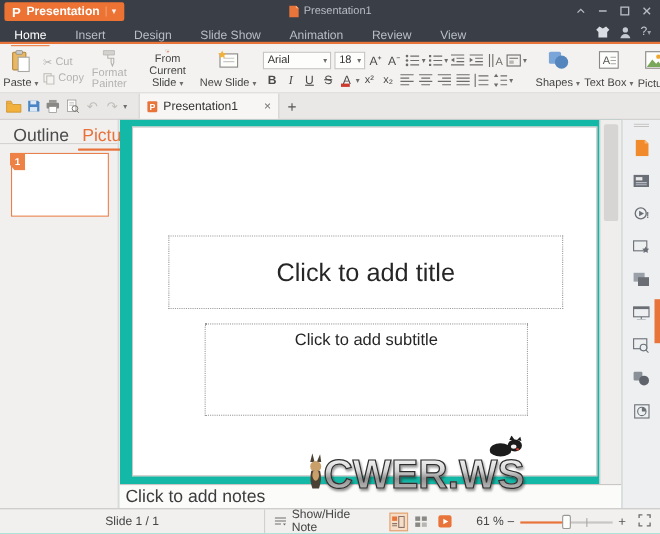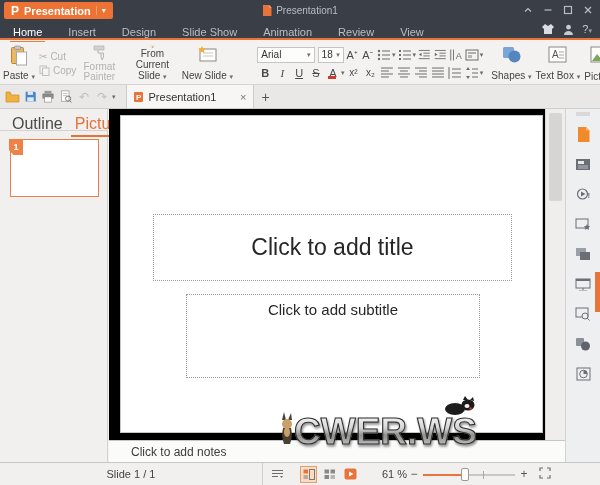--- a/index.html
+++ b/index.html
@@ -32,21 +32,21 @@
   .biglbl { font-size:10px; color:#444; text-align:center; line-height:11px; white-space:nowrap; }
   .biglbl.two { white-space:normal; width:54px; }
   .caret-sm { font-size:7px; color:#6e6c6a; }
   .vsep { width:1px; background:#dddbd8; margin:3px 2px; }
   .stackcol { display:flex; flex-direction:column; justify-content:center; gap:3px; padding:0 3px; }
   .srow { display:flex; align-items:center; gap:3px; color:#b0aeac; font-size:10px; }
   .disabled { color:#b4b2b0; }
   .fp { width:38px; text-align:center; color:#b4b2b0; font-size:10px; line-height:10px; }
 
   .fontblock { display:flex; flex-direction:column; justify-content:space-between; padding:2px 2px; }
-  .frow { display:flex; align-items:center; gap:1px; height:17px;margin-left:18px; }
+  .frow { display:flex; align-items:center; gap:1px; height:17px; }
   .combo { height:16px; background:#fdfdfc; border:1px solid #c6c4c2; display:flex; align-items:center; justify-content:space-between; padding:0 3px; font-size:10px; color:#333; }
   .w62 { width:62px; } .w28 { width:28px; }
   .mini { width:16px; height:16px; display:flex; align-items:center; justify-content:center; font-size:11px; color:#4a4a48; background:none; border:none; font-family:"Liberation Sans",sans-serif; }
   .mini.b { font-weight:bold; }
   .mini.i { font-style:italic; font-family:"Liberation Serif",serif; }
   .mini.u { text-decoration:underline; }
   .mini.s { text-decoration:line-through; }
   .fcol { position:relative; }
   .fcol::after { content:""; position:absolute; left:3px; right:5px; bottom:2px; height:3px; background:#cc3b2f; }
   .icon16 { width:16px; height:16px; display:flex; align-items:center; justify-content:center; }
@@ -67,30 +67,30 @@
   .left-panel { position:absolute; left:0; top:0; bottom:0; width:108px; background:#f1f0ef; border-right:1px solid #d5d3d1; }
   .lp-head { height:22px; border-bottom:1px solid #d5d3d1; display:flex; align-items:center; padding:0 6px; gap:0; }
   .lp-tab { position:relative; padding:0 6px; font-size:16px; color:#4a4a4a; height:22px; display:flex; align-items:flex-start;margin-top:12px; }
   .lp-tab.active { color:#e8713a; }
   .lp-tab.active::after { content:""; position:absolute; left:2px; right:2px; bottom:0; height:2px; background:#e8713a; }
   .lp-sep { width:1px; height:12px; background:#c9c7c5; }
   .lp-close { margin-left:auto; color:#666; font-size:11px; }
   .thumb { position:absolute; left:10px; top:30px; width:89px; height:58px; background:#fff; border:1px solid #e8804d; }
   .thumb-badge { position:absolute; left:-2px; top:-1px; width:14px; height:16px; background:#ed8146; color:#fff; font-size:9px; font-weight:bold; display:flex; align-items:center; justify-content:center; clip-path:polygon(0 0,100% 0,100% 100%,32% 100%,0 68%); }
 
-  .slide-area { position:absolute; left:109px; right:35px; top:0; bottom:0; background:#000000; }
+  .slide-area { position:absolute; left:109px; right:35px; top:0; bottom:0; background:#14b8a6; }
   .canvas { position:absolute; left:11px; top:6px; width:423px; height:318px; background:#ffffff; border:1px solid #c9c7c5; box-shadow:1px 1px 2px rgba(0,0,0,.12); }
   .ph { position:absolute; border:1px dotted #9c9c9c; color:#262626; }
   .ph-title { left:32px; top:98px; width:359px; height:67px; display:flex; align-items:center; justify-content:center; font-size:23px; }
   .ph-sub { left:65px; top:178px; width:294px; height:84px; display:flex; justify-content:center; padding-top:6px; font-size:15px; }
 
   .vscroll { position:absolute; right:0; top:0; width:20px; bottom:22px; background:#efeeec; border-left:1px solid #dbd9d7; }
   .vthumb { position:absolute; left:3px; right:3px; top:4px; height:88px; background:#d7d5d3; border-radius:2px; }
 
-  .notes { position:absolute; left:0; right:0; bottom:0; height:22px; background:#fbfbfa; border-top:1px solid #c9c7c5; display:flex; align-items:center; padding-left:22px; font-size:12px; color:#3c3c3c; }
+  .notes { position:absolute; left:0; right:0; bottom:0; height:22px; background:#fbfbfa; border-top:1px solid #c9c7c5; display:flex; align-items:center; padding-left:5px; font-size:16px; color:#3c3c3c; }
 
   .right-panel { position:absolute; right:0; top:0; bottom:0; width:35px; background:#edeff1; border-left:1px solid #d5d3d1; }
   .rp-handle { height:10px; display:flex; align-items:center; justify-content:center; }
   .rp-icons { display:flex; flex-direction:column; align-items:center; gap:12px; padding-top:6px; }
   .rp-btn { width:18px; height:18px; display:flex; align-items:center; justify-content:center; }
   .rp-scroll { position:absolute; right:0; top:163px; width:5px; height:40px; background:#e8743a; }
 
   
   .watermark { position:absolute; left:294px; top:412px; z-index:6; pointer-events:none; }
   .wm-inner { position:relative; display:flex; align-items:flex-end; }
@@ -575,20 +575,21 @@
 
   <div class="statusbar">
     <div class="sb-left">Slide 1 / 1</div>
     <div class="sb-note">
       <svg width="13" height="10" viewBox="0 0 13 10">
           <line x1="1" y1="1.5" x2="12" y2="1.5" stroke="#6e6c6a"></line>
           <line x1="1" y1="4.5" x2="12" y2="4.5" stroke="#6e6c6a"></line>
           <line x1="1" y1="7.5" x2="7" y2="7.5" stroke="#6e6c6a"></line>
           <polygon points="9,7 12,7 10.5,9" fill="#6e6c6a"></polygon>
         </svg>
+      <span>Show/Hide Note</span>
     </div>
     <div class="sb-views">
       <span class="sb-view active">
         <svg width="12" height="11" viewBox="0 0 12 11">
             <rect x="0.5" y="0.5" width="4.5" height="4" fill="#e8743a"></rect>
             <line x1="0.5" y1="7" x2="5" y2="7" stroke="#8a7468"></line>
             <line x1="0.5" y1="9" x2="5" y2="9" stroke="#8a7468"></line>
             <rect x="6.5" y="0.5" width="5" height="10" fill="none" stroke="#8a7468"></rect>
           </svg>
       </span>

